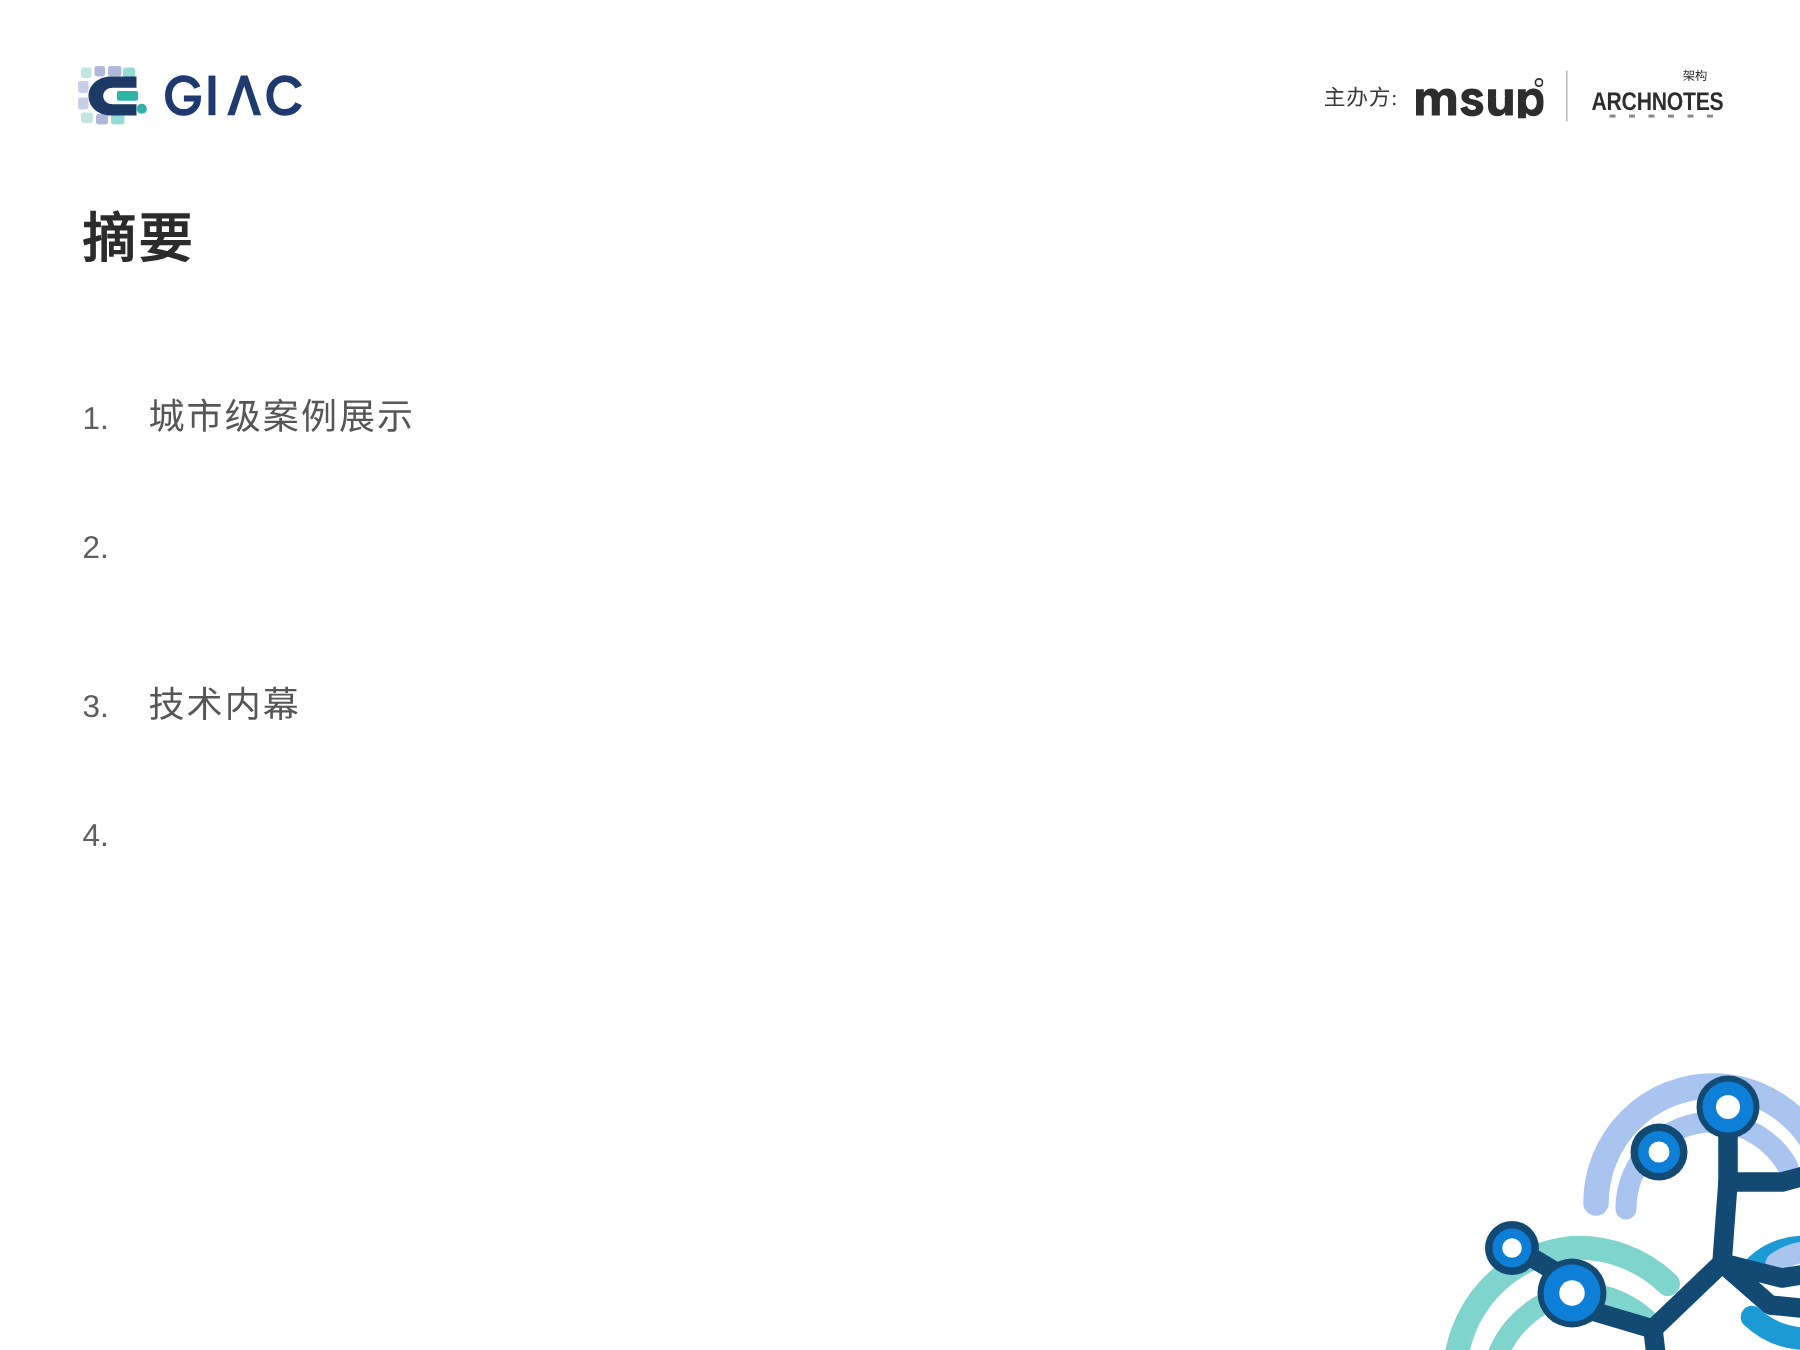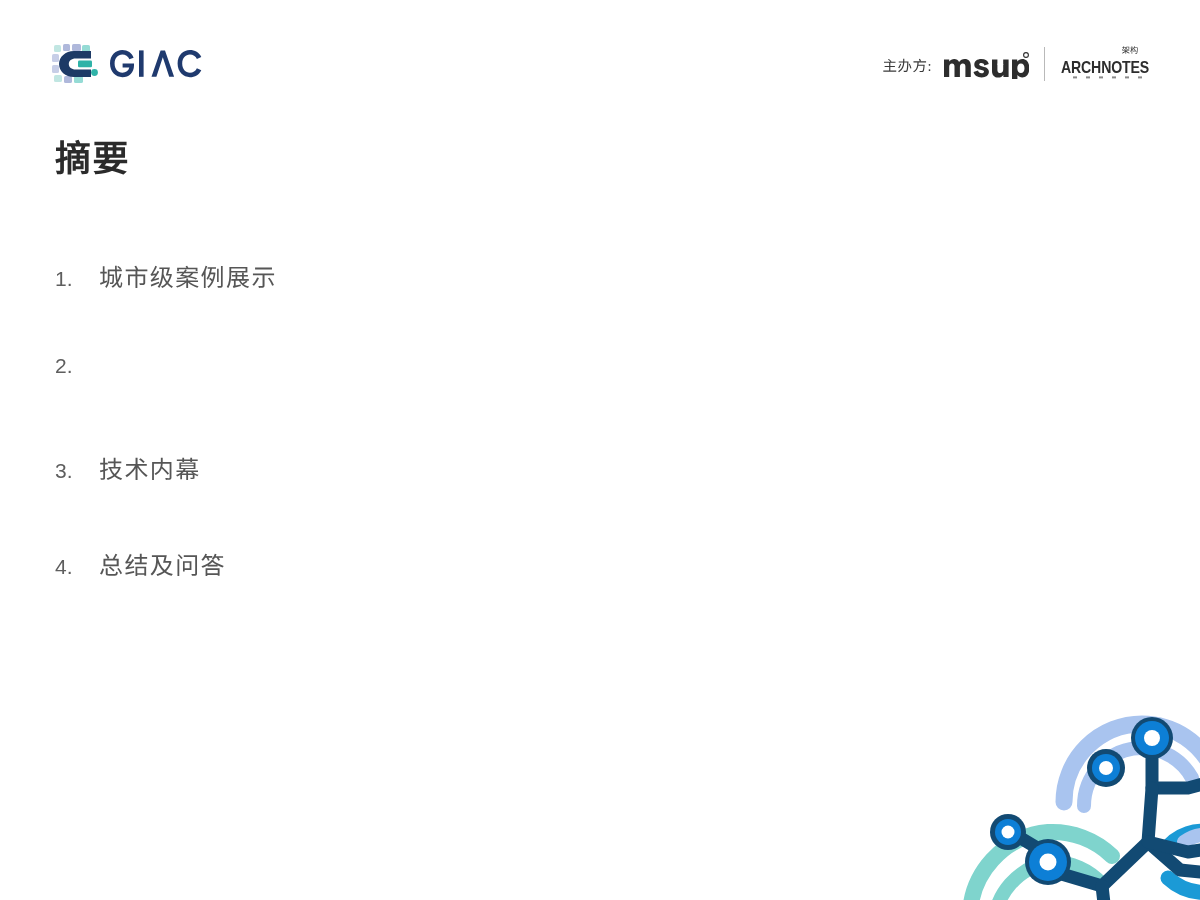--- a/index.html
+++ b/index.html
@@ -222,21 +222,20 @@
     </li>
     <li class="agenda-item">
       <span class="agenda-num">2.</span>
     </li>
     <li class="agenda-item">
       <span class="agenda-num">3.</span>
       <span class="agenda-text">技术内幕</span>
     </li>
     <li class="agenda-item">
       <span class="agenda-num">4.</span>
-      <span class="agenda-text">总结及问答</span>
     </li>
   </ol>
 
   <div class="decor">
     <svg viewBox="0 0 300 300">
 
       <g fill="none" stroke-linecap="round">
         <path d="M112 146 A78 78 0 0 1 190 68 A78 78 0 0 1 262 116" stroke="#a9c4ef" stroke-width="17"></path>
         <path d="M132 150 A58 58 0 0 1 190 92 A58 58 0 0 1 240 122" stroke="#a9c4ef" stroke-width="14"></path>
 

